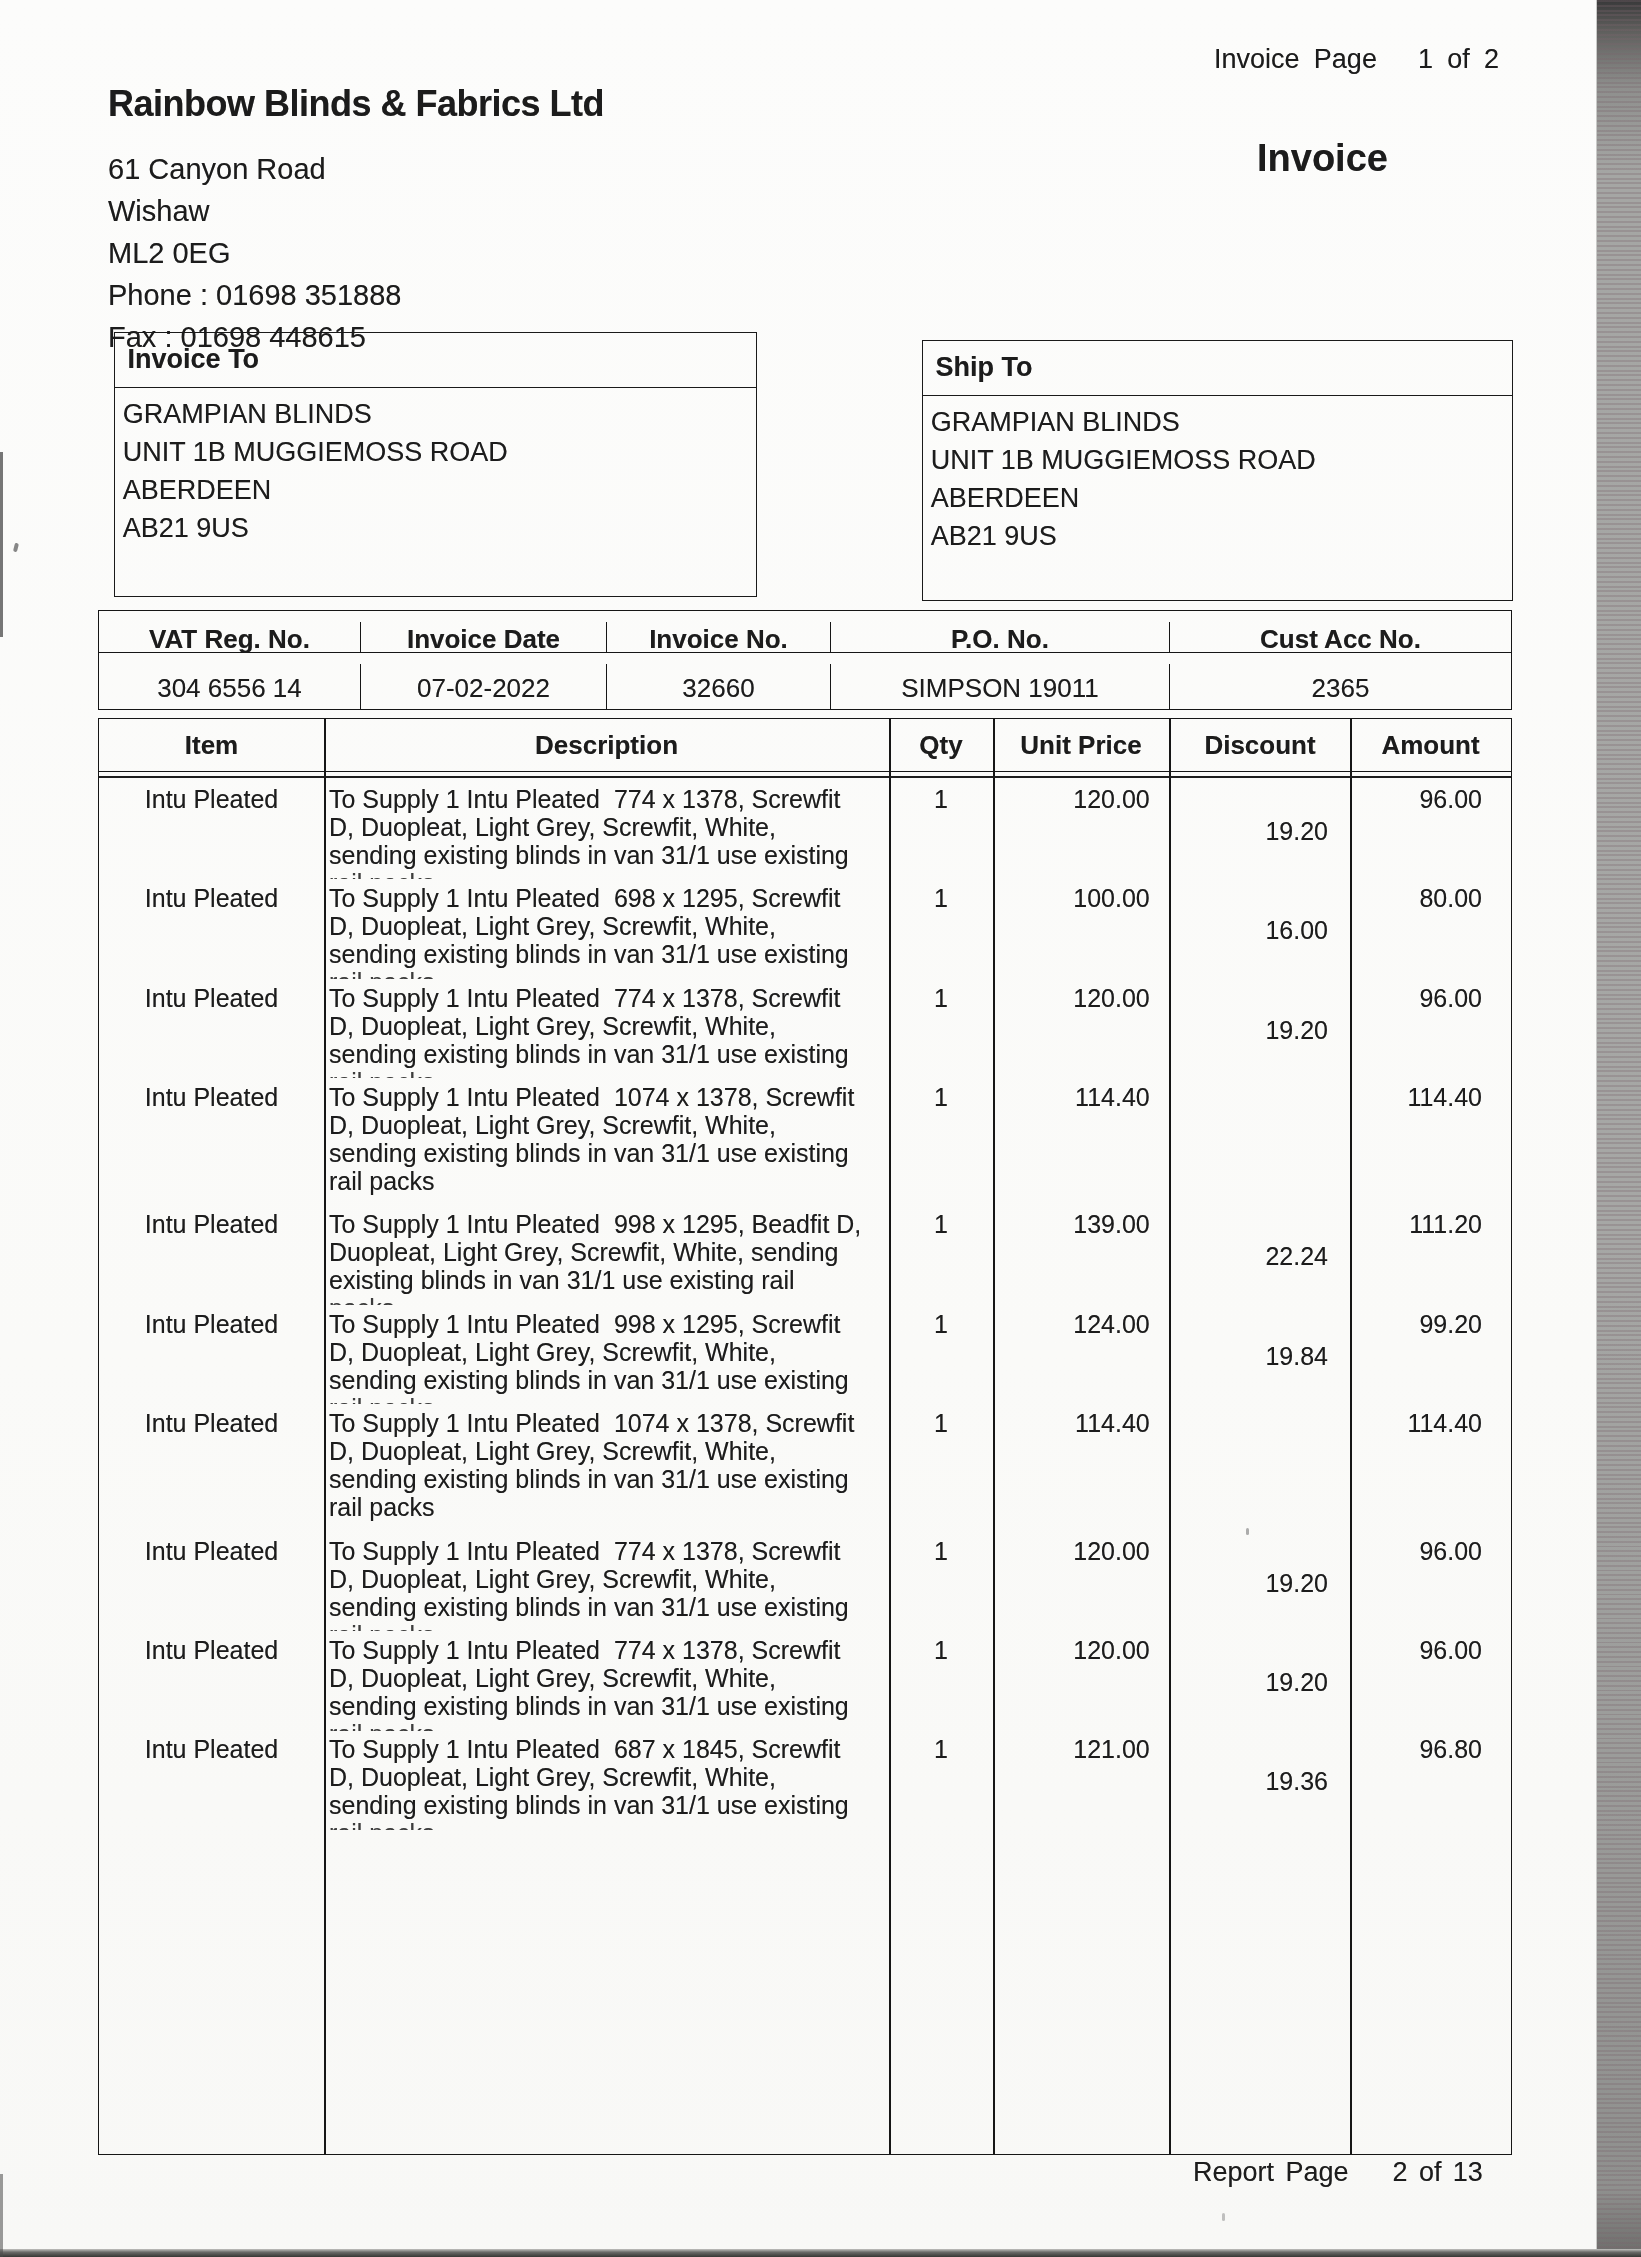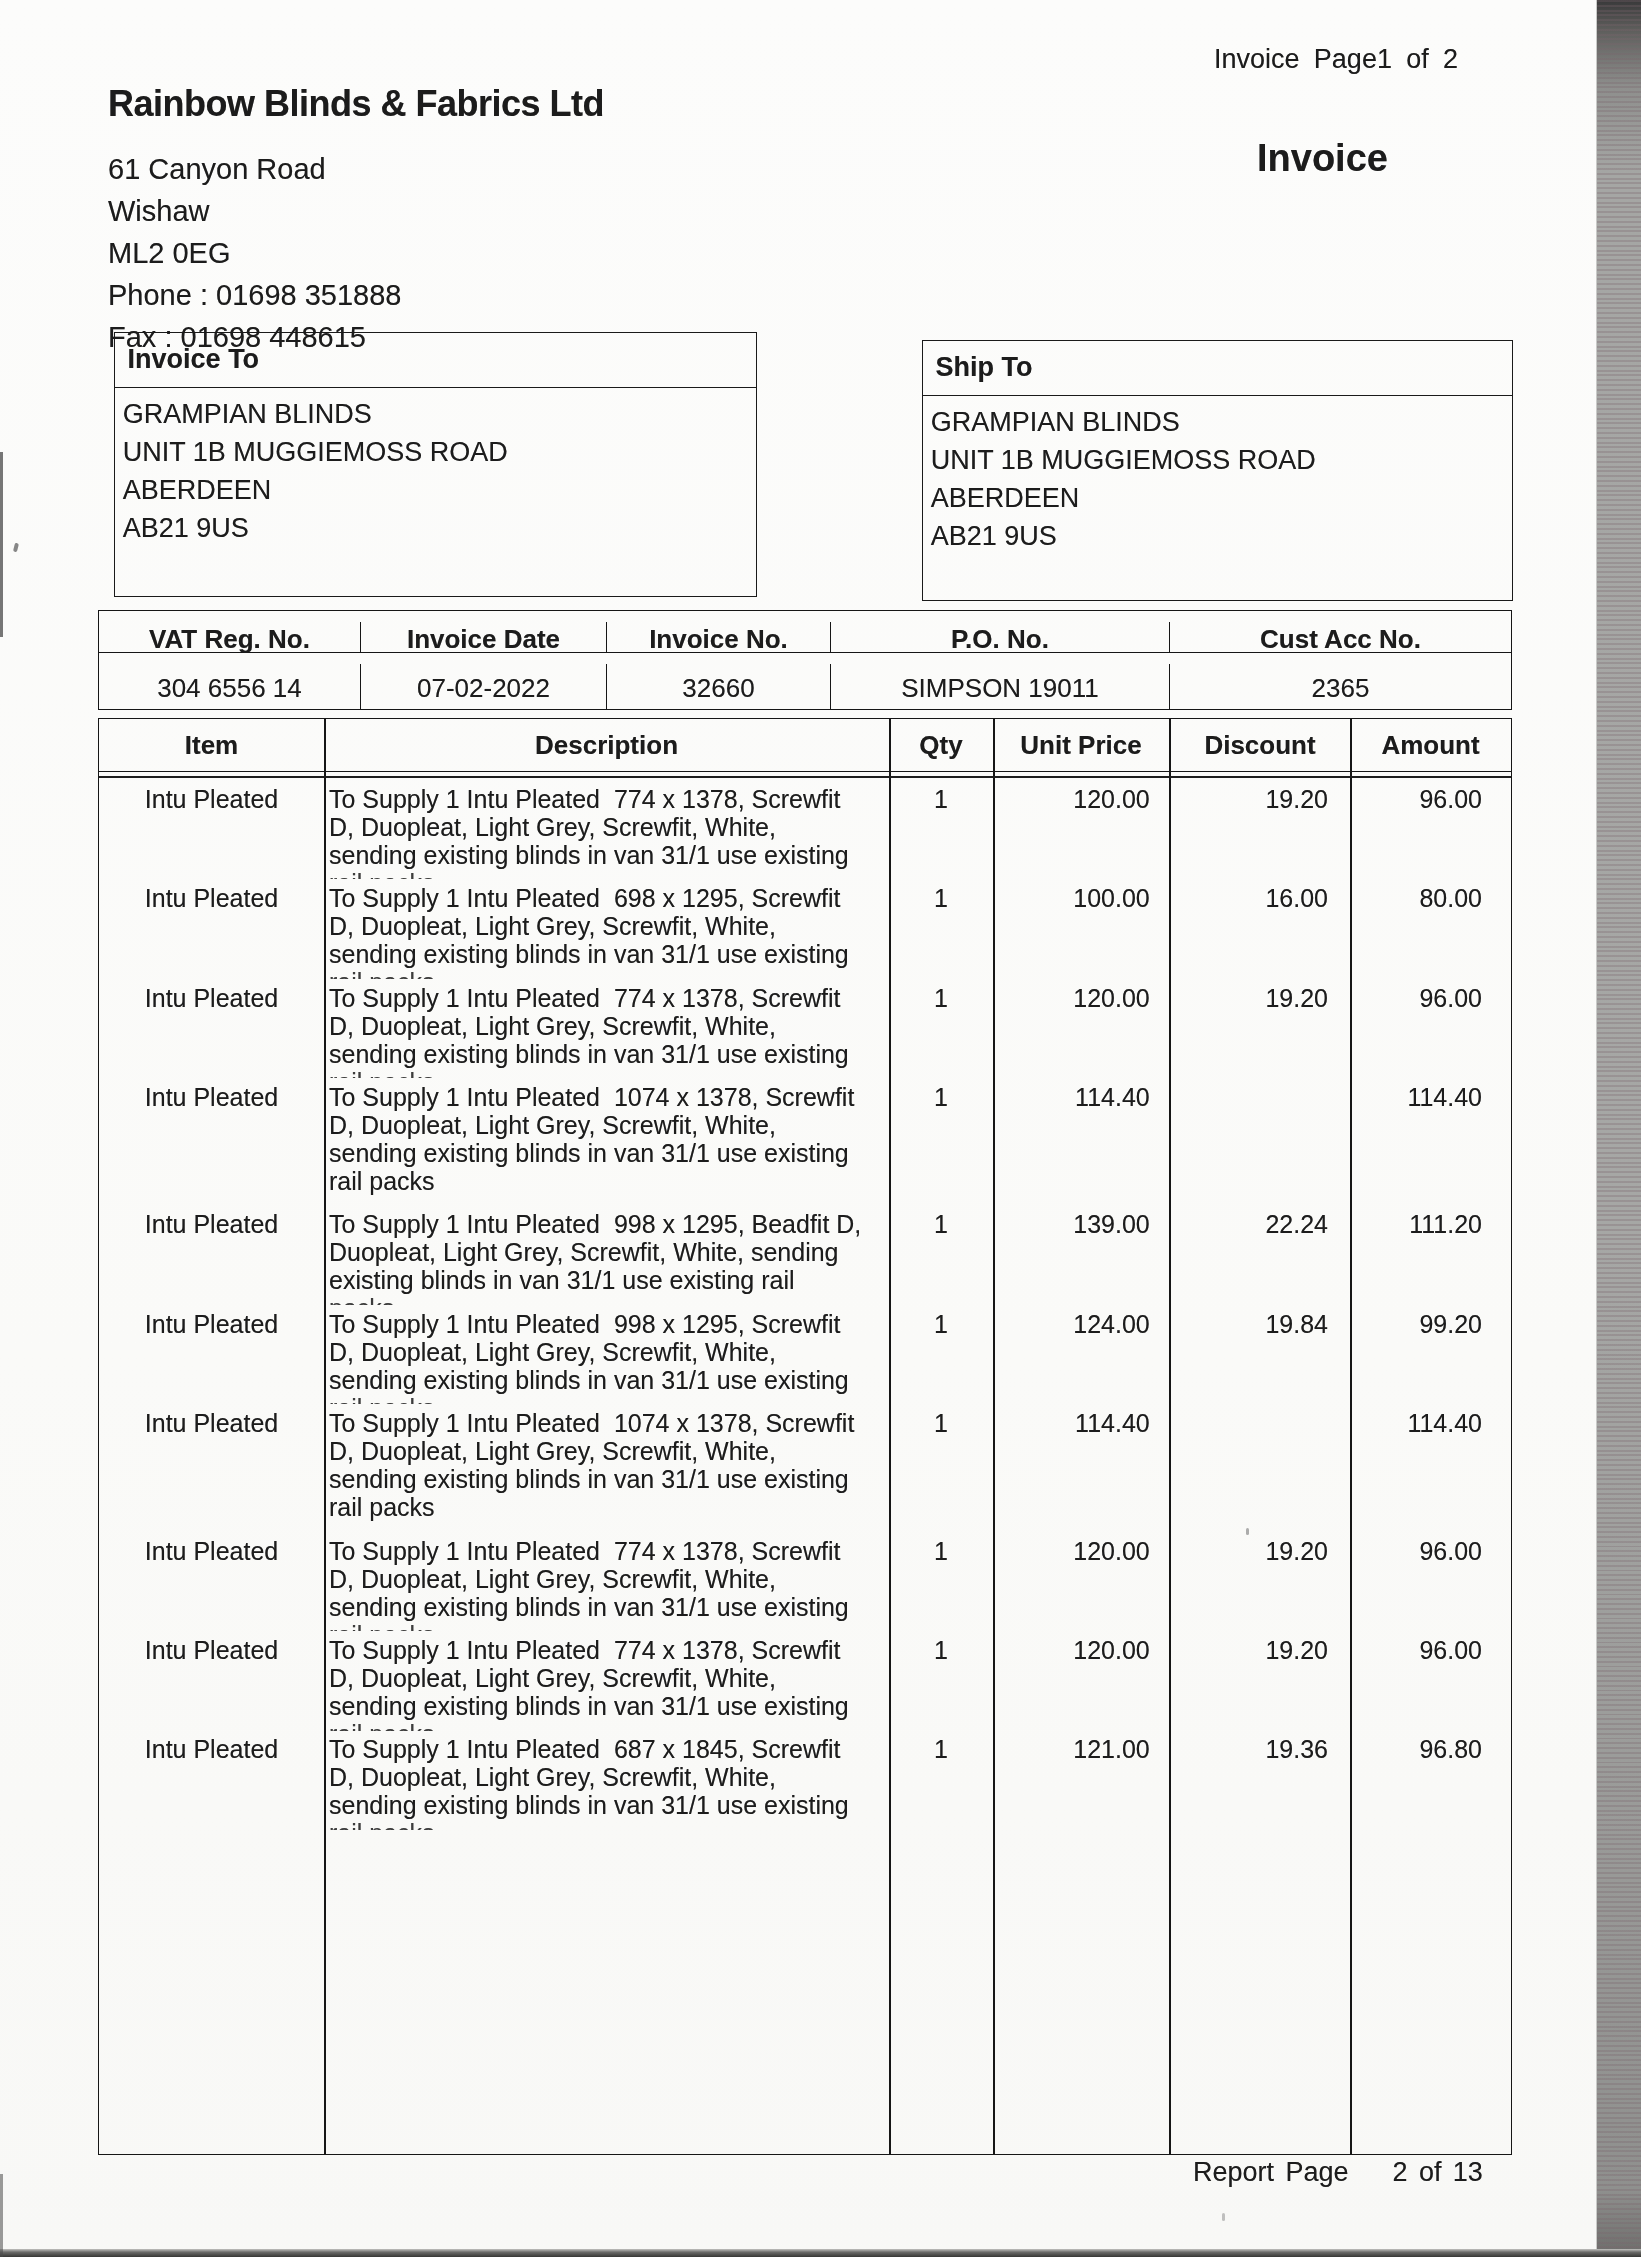--- a/index.html
+++ b/index.html
@@ -9,21 +9,21 @@
     background:linear-gradient(180deg,#fcfcfb 0%,#fafaf8 60%,#f8f8f6 100%);
     color:#1c1c1c;
     font-family:"Liberation Sans","DejaVu Sans",sans-serif;
     text-shadow:0 0 0.6px rgba(30,30,30,.45);
   }
   .abs{position:absolute;}
 
   
   .company-name{left:108px;top:83px;font-size:36px;font-weight:bold;letter-spacing:-0.5px;}
   .company-address{left:108px;top:148px;font-size:29px;line-height:42px;}
-  .page-indicator{left:1214px;top:44px;font-size:27px;display:flex;word-spacing:6.8px;align-items:flex-end;}
+  .page-indicator{left:1214px;top:44px;font-size:27px;display:flex;gap:41px;word-spacing:6.8px;align-items:flex-end;}
   .doc-title{left:1257px;top:137px;font-size:38px;font-weight:bold;}
 
   
   .addr-box{border:1.9px solid #1a1a1a;background:transparent;}
   .box-invoice-to{left:114px;top:332px;width:643px;height:265px;}
   .box-ship-to{left:922px;top:340px;width:591px;height:261px;}
   .addr-label{font-size:27px;font-weight:bold;padding:10.6px 0 0 12.6px;height:55px;border-bottom:1.9px solid #1a1a1a;}
   .addr-lines{padding:6.8px 0 0 7.7px;font-size:27px;line-height:38px;}
 
   
@@ -38,21 +38,21 @@
   .items-header{position:relative;display:flex;height:53px;border-bottom:1.9px solid #161616;align-items:center;font-size:26px;font-weight:bold;}
   .hdr-rule2{position:absolute;left:0;top:57px;width:100%;height:1.9px;background:#1d1d1d;}
   .vline{position:absolute;top:0;bottom:0;width:1.9px;background:#161616;}
   .rows{position:absolute;left:0;top:61px;right:0;}
   .row{display:flex;font-size:25px;line-height:28px;}
   .cell{padding-top:4.8px;}
   .c-item{width:225px;text-align:center;}
   .c-desc{width:565px;padding-left:5px;}
   .c-qty{width:104px;text-align:center;}
   .c-unit{width:176px;text-align:right;padding-right:19.3px;}
-  .c-disc{width:182px;text-align:right;padding-right:23px;}
+  .c-disc{width:182px;text-align:right;padding-right:23px;margin-top:32px;}
   .c-amt{width:139px;text-align:right;padding-right:8px;}
   .dline{white-space:pre;}
   .clip{height:10.6px;overflow:hidden;opacity:.85;}
 
   
   .hc-item{width:225px;text-align:center;}
   .hc-desc{width:565px;text-align:center;}
   .hc-qty{width:104px;text-align:center;}
   .hc-unit{width:176px;text-align:center;}
   .hc-disc{width:182px;text-align:center;}

